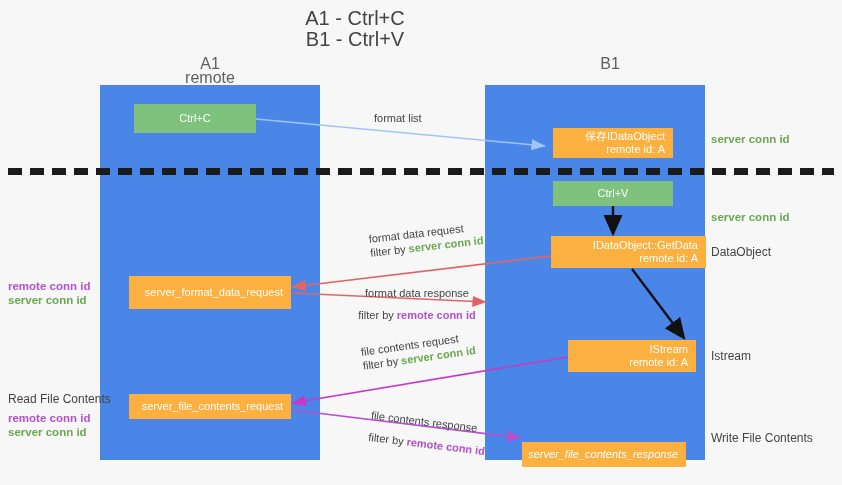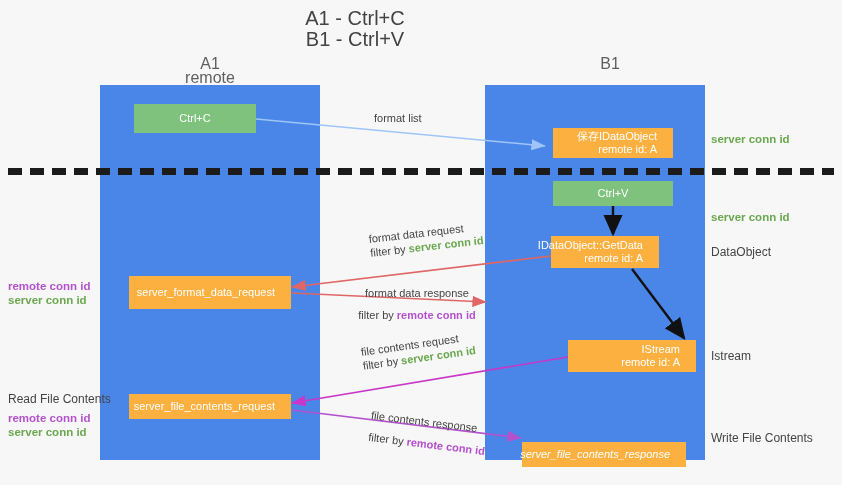--- a/index.html
+++ b/index.html
@@ -69,21 +69,21 @@
     position: absolute;
     box-sizing: border-box;
     display: flex;
     flex-direction: column;
     align-items: center;
     justify-content: center;
     text-align: center;
     color: #ffffff;
     font-size: 11px;
     line-height: 13px;
-    padding: 2px 16px;
+    padding: 2px 8px;
   }
   .node.green { background: #7ec27e; }
   .node.orange { background: #fbb košt; align-items: flex-end; }
   .node.orange { background: #fbb040; }
   .node .line2 { display: block; }
 
   
   .side-label {
     position: absolute;
     font-size: 11.5px;
@@ -195,21 +195,21 @@
 
   <div class="node orange" style="left:553px; top:128px; width:120px; height:30px;">
     <span>保存IDataObject</span>
     <span class="line2">remote id: A</span>
   </div>
 
   <div class="node green" style="left:553px; top:181px; width:120px; height:25px;">
     <span>Ctrl+V</span>
   </div>
 
-  <div class="node orange" style="left:551px; top:236px; width:108px; height:32px;">
+  <div class="node orange" style="left:551px; top:236px; width:155px; height:32px;">
     <span>IDataObject::GetData</span>
     <span class="line2">remote id: A</span>
   </div>
 
   <div class="node orange" style="left:568px; top:340px; width:128px; height:32px;">
     <span>IStream</span>
     <span class="line2">remote id: A</span>
   </div>
 
   <div class="node orange" style="left:129px; top:276px; width:162px; height:33px;">

